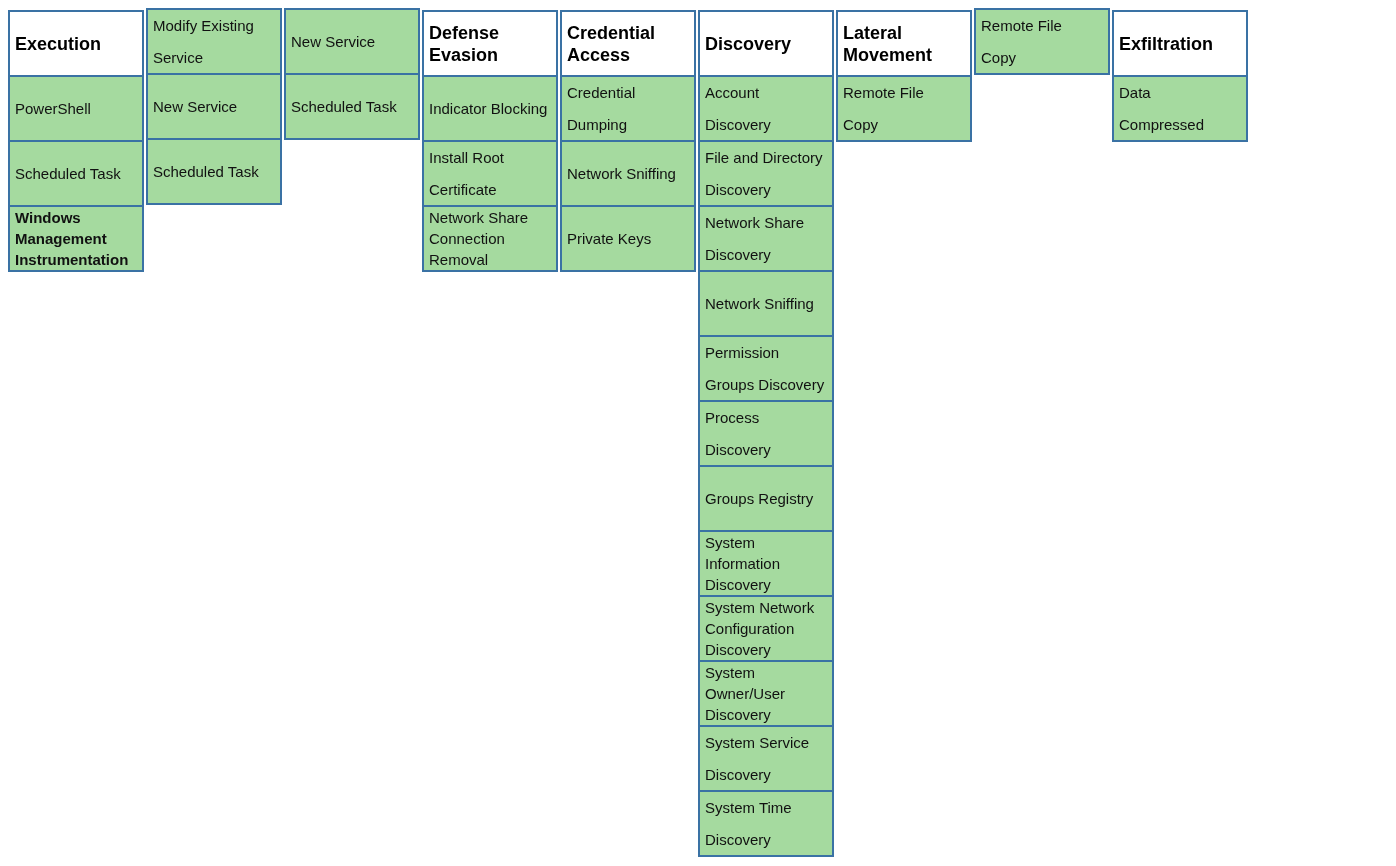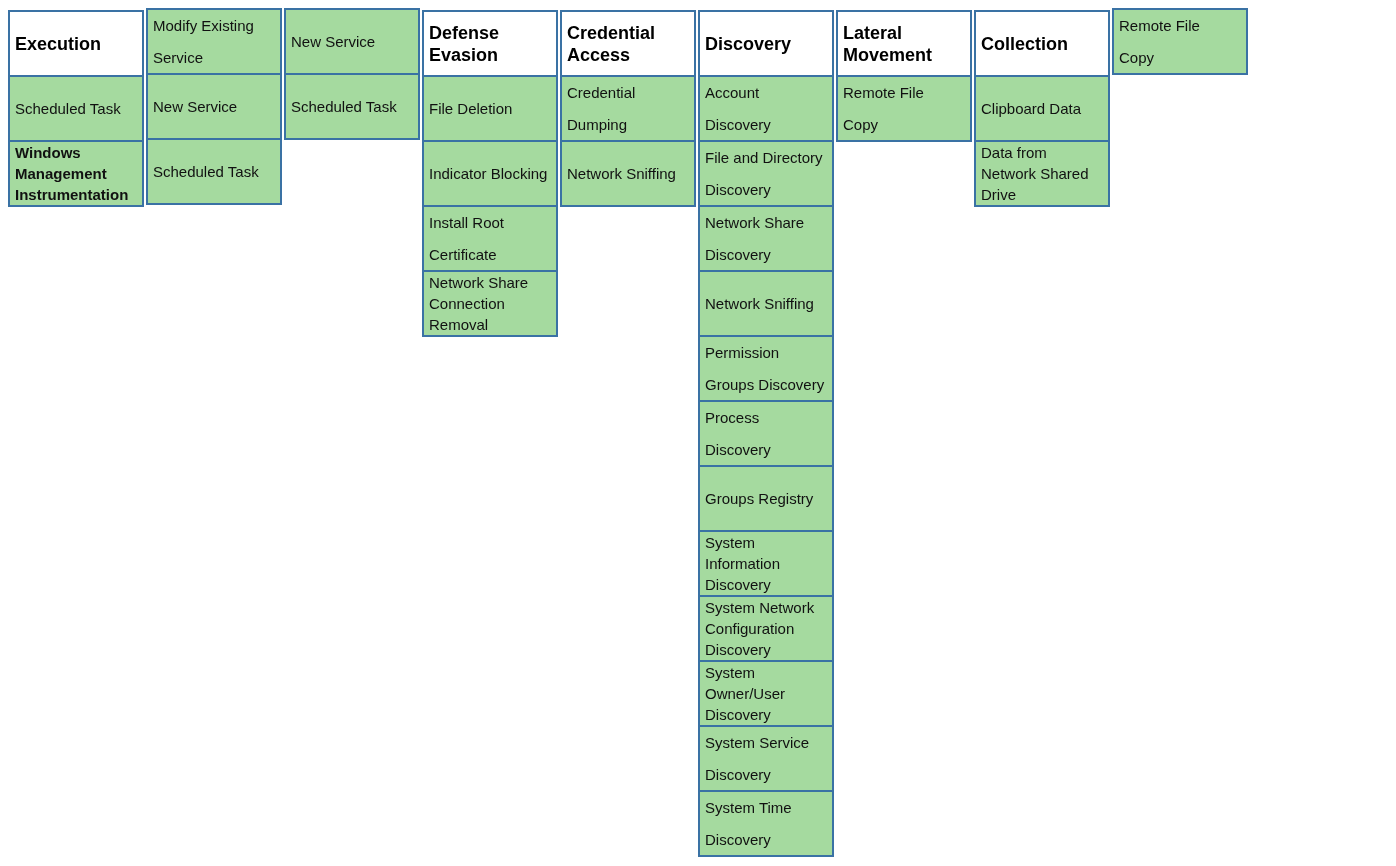--- a/index.html
+++ b/index.html
@@ -42,20 +42,23 @@
 </head>
 <body style="background: rgb(255, 255, 255);">
 
 <div class="matrix">
 
   <div class="col">
     <div class="hdr">
       <span class="txt">Execution</span>
     </div>
     <div class="cell">
+      <span class="txt cell-text">PowerShell</span>
+    </div>
+    <div class="cell">
       <span class="txt cell-text">Scheduled Task</span>
     </div>
     <div class="cell">
       <span class="txt cell-text" style="line-height: 21px; font-weight: bold;">Windows
 Management
 Instrumentation</span>
     </div>
   </div>
 
   <div class="col">
@@ -79,23 +82,20 @@
       <span class="txt cell-text">Scheduled Task</span>
     </div>
   </div>
 
   <div class="col">
     <div class="hdr">
       <span class="txt">Defense
 Evasion</span>
     </div>
     <div class="cell">
-      <span class="txt cell-text">File Deletion</span>
-    </div>
-    <div class="cell">
       <span class="txt cell-text">Indicator Blocking</span>
     </div>
     <div class="cell">
       <span class="txt cell-text">Install Root
 Certificate</span>
     </div>
     <div class="cell">
       <span class="txt cell-text" style="line-height: 21px;">Network Share
 Connection
 Removal</span>
@@ -107,20 +107,23 @@
       <span class="txt">Credential
 Access</span>
     </div>
     <div class="cell">
       <span class="txt cell-text">Credential
 Dumping</span>
     </div>
     <div class="cell">
       <span class="txt cell-text">Network Sniffing</span>
     </div>
+    <div class="cell">
+      <span class="txt cell-text">Private Keys</span>
+    </div>
   </div>
 
   <div class="col">
     <div class="hdr">
       <span class="txt">Discovery</span>
     </div>
     <div class="cell">
       <span class="txt cell-text">Account
 Discovery</span>
     </div>
@@ -175,35 +178,31 @@
     <div class="hdr">
       <span class="txt">Lateral
 Movement</span>
     </div>
     <div class="cell">
       <span class="txt cell-text">Remote File
 Copy</span>
     </div>
   </div>
 
-  <div class="col">
-    <div class="hdr">
-      <span class="txt">Collection</span>
-    </div>
-    <div class="cell">
-      <span class="txt cell-text">Clipboard Data</span>
-    </div>
-    <div class="cell">
-      <span class="txt cell-text" style="line-height: 21px;">Data from
-Network Shared
-Drive</span>
-    </div>
-  </div>
 
   <div class="col">
     <div class="cell">
       <span class="txt cell-text">Remote File
 Copy</span>
     </div>
   </div>
 
+  <div class="col">
+    <div class="hdr">
+      <span class="txt">Exfiltration</span>
+    </div>
+    <div class="cell">
+      <span class="txt cell-text">Data
+Compressed</span>
+    </div>
+  </div>
 
 </div>
 
 </body></html>

